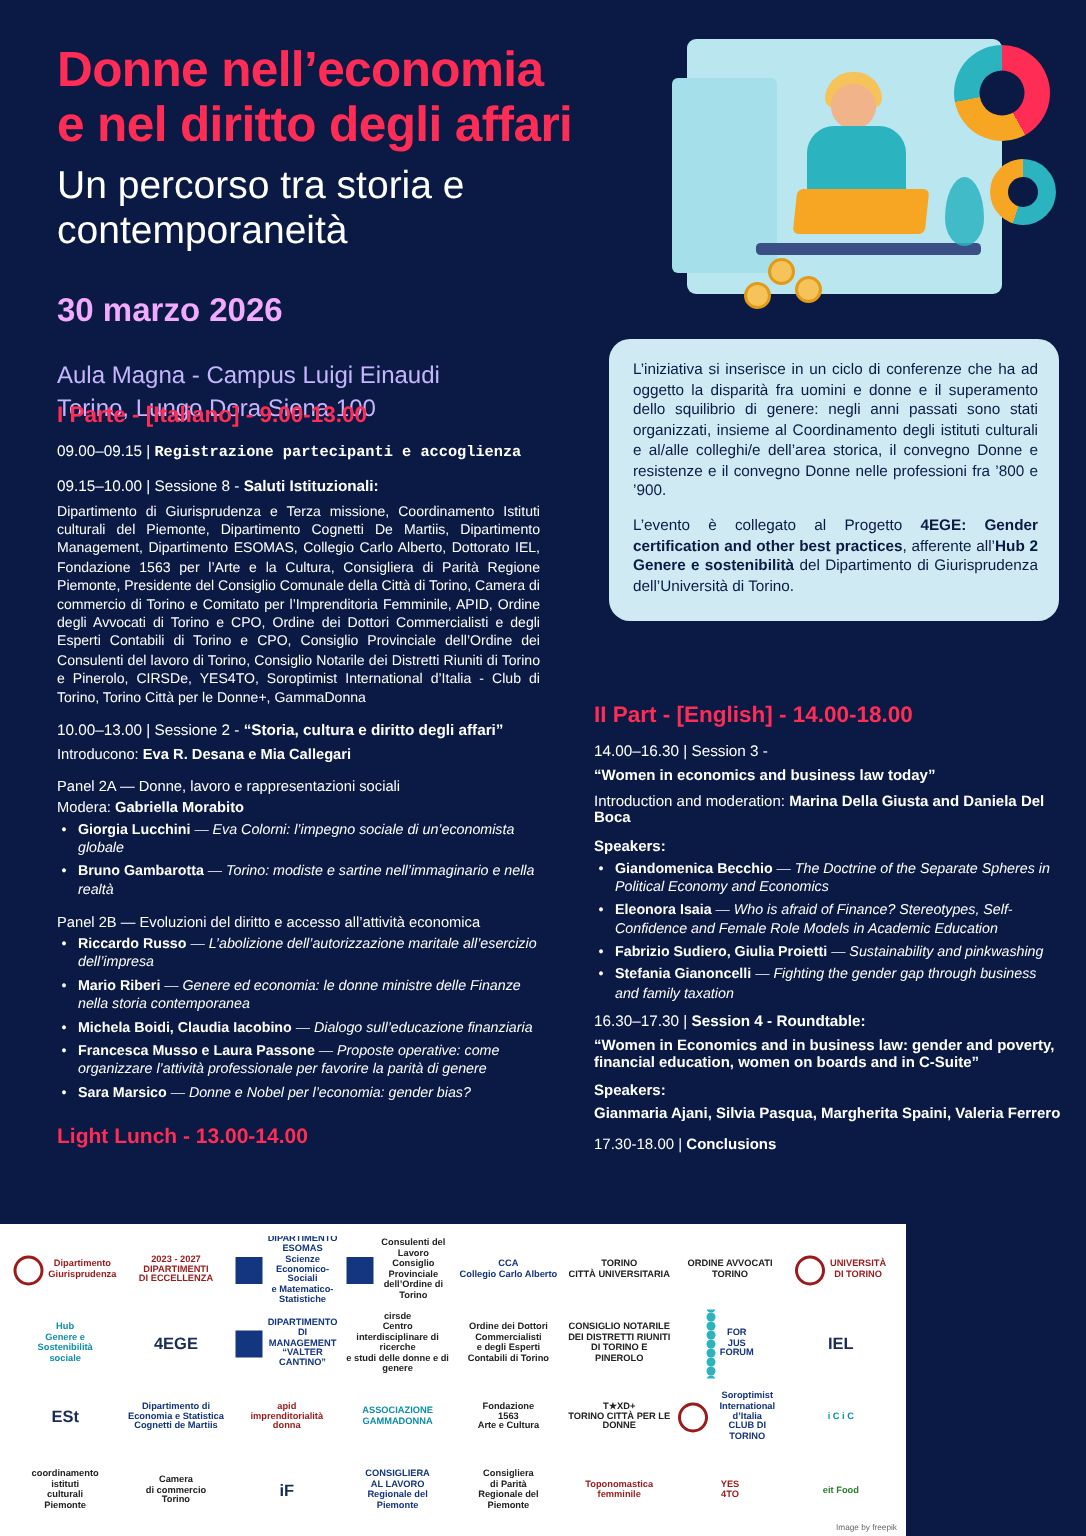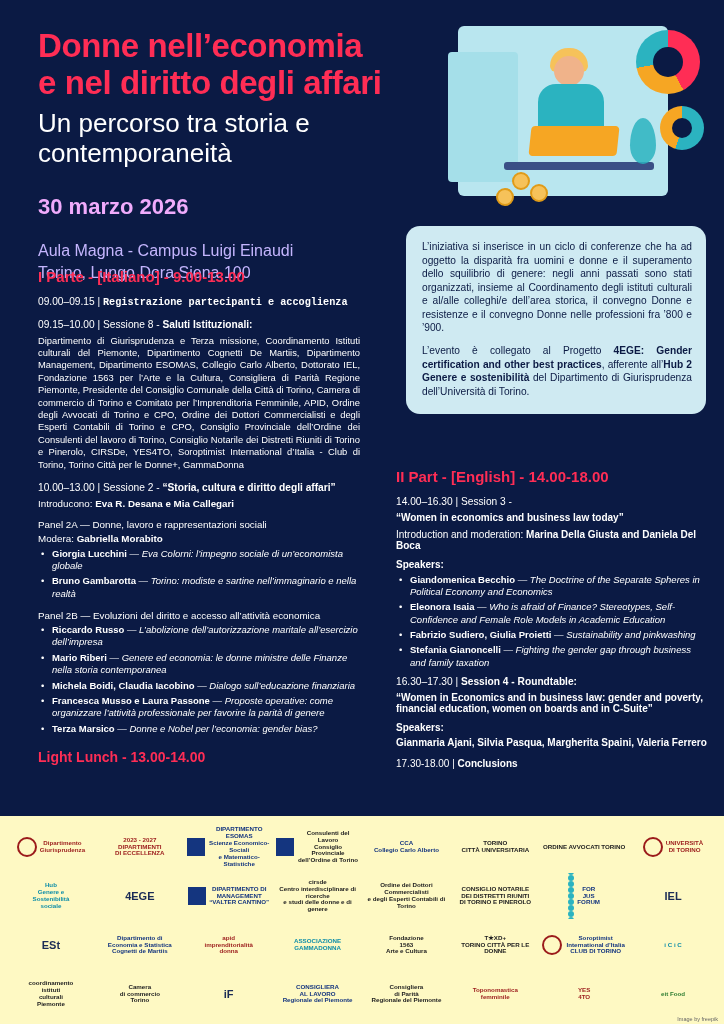--- a/index.html
+++ b/index.html
@@ -273,23 +273,23 @@
   .concl {
     font-size: 10px;
     margin: 10px 0 0 0;
   }
   .concl b { font-weight: bold; }
   
   .logobar {
     position: absolute;
     left: 0;
     bottom: 0;
-    width: 724px;
+    width: 604px;
     height: 208px;
-    background: #fef9c3;
+    background: #ffffff;
     padding: 8px 8px 4px 8px;
   }
   .logo-grid {
     display: grid;
     grid-template-columns: repeat(8, 1fr);
     grid-auto-rows: 46px;
     gap: 3px;
     width: 100%;
     height: 100%;
   }
@@ -428,21 +428,21 @@
         </li>
         <li>
           <span class="nm">Michela Boidi, Claudia Iacobino</span>
           <span class="ds">— Dialogo sull’educazione finanziaria</span>
         </li>
         <li>
           <span class="nm">Francesca Musso e Laura Passone</span>
           <span class="ds">— Proposte operative: come organizzare l’attività professionale per favorire la parità di genere</span>
         </li>
         <li>
-          <span class="nm">Terza Marsico</span>
+          <span class="nm">Sara Marsico</span>
           <span class="ds">— Donne e Nobel per l’economia: gender bias?</span>
         </li>
       </ul>
 
       <div class="lunch">Light Lunch - 13.00-14.00</div>
     </div>
 
     <div class="col-right">
       <div class="part-head">II Part - [English] - 14.00-18.00</div>
 

